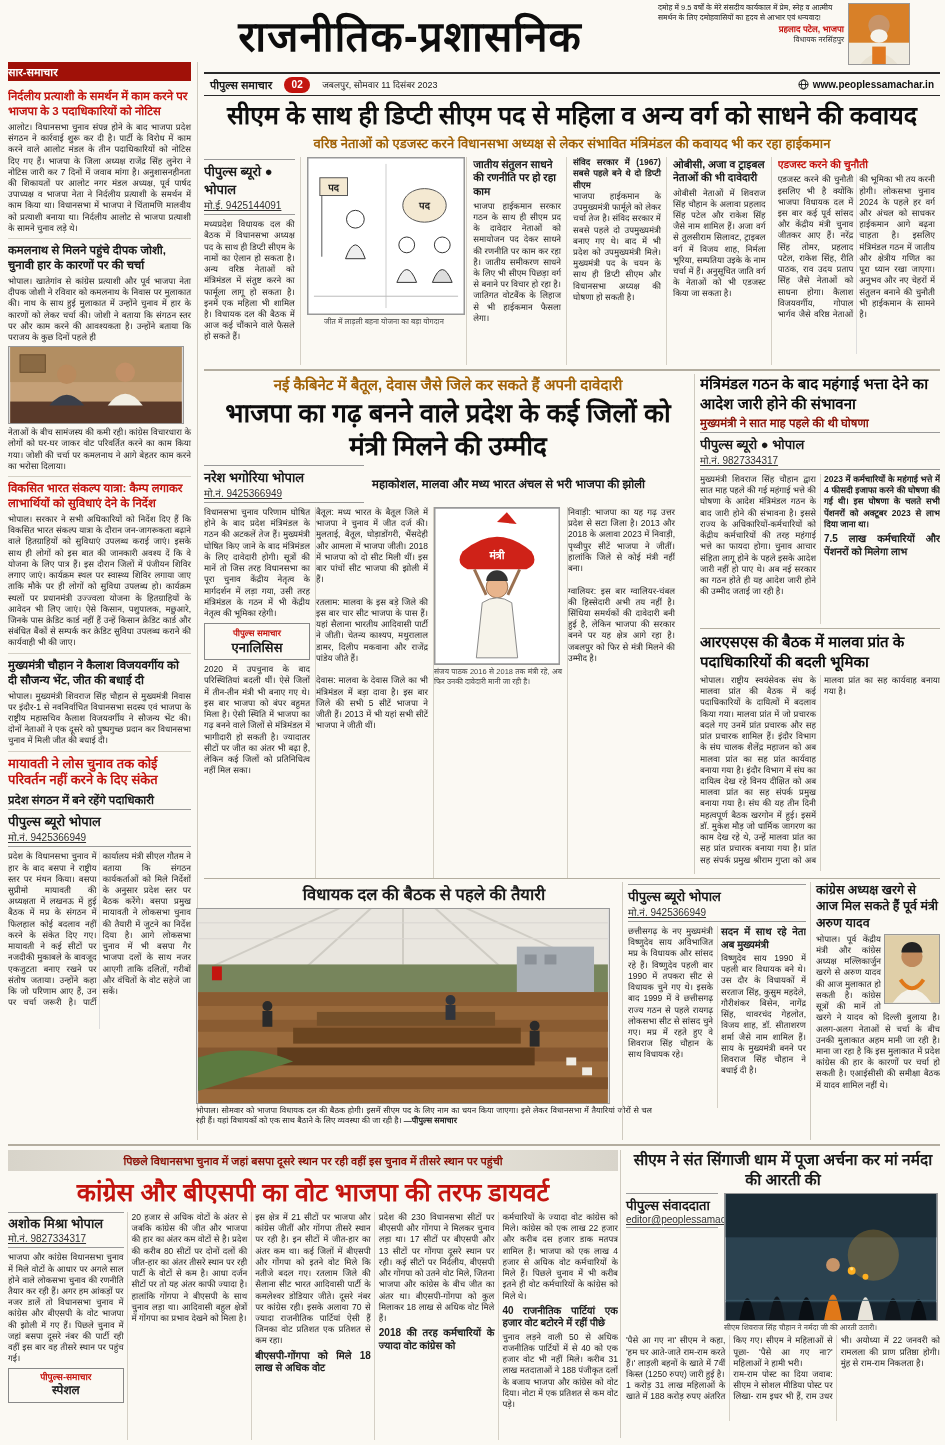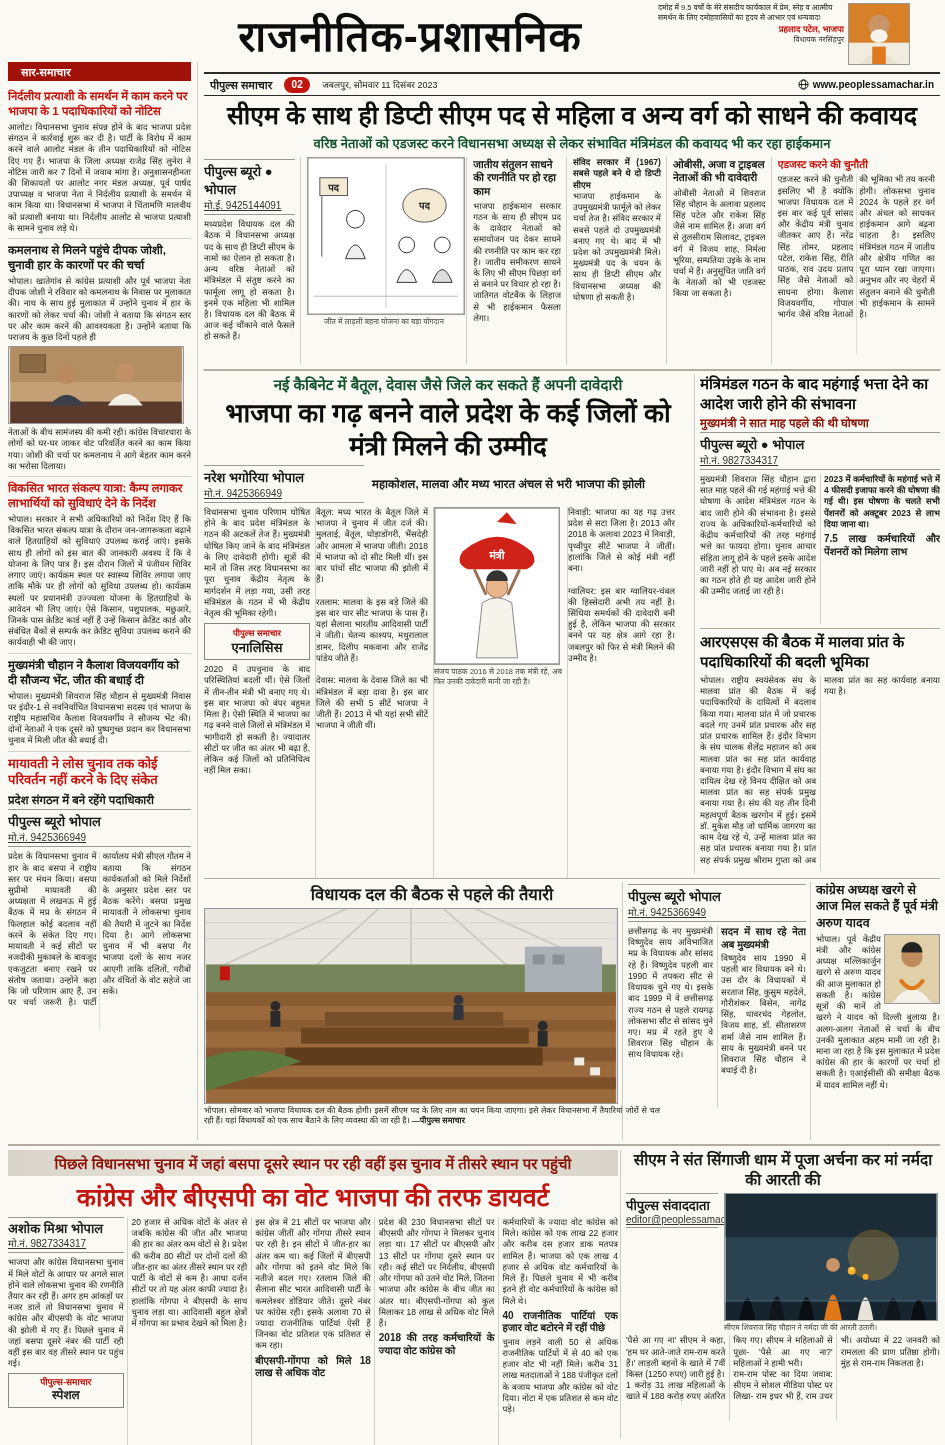--- a/index.html
+++ b/index.html
@@ -4,21 +4,21 @@
 <style>
   * { margin:0; padding:0; box-sizing:border-box; }
   html,body { margin:0; padding:0; background:#fff; }
   body { font-family:"Liberation Sans", sans-serif; }
   .page { position:relative; width:945px; height:1445px; background:#fbf9f3; color:#1a1a1a; overflow:hidden; }
 
   .body { font-size:8.5px; line-height:1.32; text-align:justify; color:#222; }
   .pre { white-space:pre-line; }
   .bold { font-weight:bold; }
   .red { color:#c3150f; }
-  .teal { color:#14532d; }
+  .teal { color:#a16207; }
 
   .masthead { position:absolute; left:140px; top:6px; width:540px; text-align:center;
               font-size:42px; font-weight:bold; color:#0d0d0d; letter-spacing:1px; }
 
   .ad { position:absolute; left:658px; top:3px; width:254px; height:66px;
         display:grid; grid-template-columns:1fr 64px; gap:4px; }
   .ad-msg { font-size:7.5px; line-height:1.3; color:#222; }
   .ad-sign { color:#c3150f; font-weight:bold; font-size:8.5px; text-align:right; }
   .ad-desg { font-size:7.5px; color:#333; text-align:right; }
   .ph { border:1px solid #999; background:#ddd; display:block; }
@@ -27,21 +27,21 @@
              border-top:2px solid #2a2a2a; border-bottom:1px solid #2a2a2a;
              display:flex; align-items:center; gap:12px; padding:0 6px; }
   .paper-name { font-weight:bold; font-size:11px; }
   .pagenum { width:26px; height:16px; background:#c3150f; color:#fff; font-weight:bold; font-size:10px;
              border-radius:9px; display:flex; align-items:center; justify-content:center; }
   .dateline { font-size:9px; }
   .site { margin-left:auto; font-size:10px; font-weight:bold; display:flex; align-items:center; gap:4px; color:#111; text-decoration:none; }
 
   .sidebar { position:absolute; left:8px; top:62px; width:190px; height:1078px;
              border-right:1px solid #cfcabf; padding-right:6px; overflow:hidden; }
-  .sb-head { background:#a01108; color:#fff; font-weight:bold; font-size:11px; padding:2px 13px; margin-bottom:4px; }
+  .sb-head { background:#a01108; color:#fff; font-weight:bold; font-size:11px; padding:2px 0; margin-bottom:4px; }
   .sb-art { border-bottom:1px solid #d5d0c5; padding:4px 0; }
   .sb-hl { font-size:11.5px; font-weight:bold; line-height:1.3; margin-bottom:3px; }
   .figcap { font-size:7.5px; color:#444; text-align:center; margin-top:1px; }
 
   .byline { border-top:1px solid #999; border-bottom:1px solid #999; padding:2px 0; margin:2px 0 4px; }
   .byline .b1 { font-weight:bold; font-size:13px; }
   .byline .b2 { font-size:10px; color:#333;text-decoration:underline; }
 
   .lead { position:absolute; left:204px; top:100px; width:736px; }
   .lead-hl { font-size:25px; font-weight:bold; text-align:center; line-height:1.25; color:#0d0d0d; }
@@ -67,35 +67,35 @@
   .anl1 { color:#c3150f; font-weight:bold; font-size:8.5px; }
   .anl2 { font-weight:bold; font-size:13px; }
 
   .rcol-story { position:absolute; left:700px; width:240px; }
   .r-hl { font-size:15px; font-weight:bold; line-height:1.3; color:#0d0d0d; }
   .r-sub { font-size:11.5px; font-weight:bold; color:#8b1308; margin:2px 0; }
   .cols2 { columns:2; column-gap:8px; column-rule:1px solid #d5d0c5; overflow:hidden; }
   .cols2 p, .cols5 p { break-inside:avoid-column; margin-bottom:3px; }
   .inhd { font-weight:bold; font-size:10px; line-height:1.25; margin:3px 0 2px; break-inside:avoid; }
 
-  .prep { position:absolute; left:204px; top:882px; width:456px; }
+  .prep { position:absolute; left:196px; top:882px; width:456px; }
   .prep-hl { font-size:16.5px; font-weight:bold; text-align:center; margin-bottom:3px; }
   .cap { font-size:8px; line-height:1.3; color:#222; margin-top:2px; text-align:justify; }
   .credit { font-weight:bold; white-space:nowrap; }
 
   .sai { position:absolute; left:628px; top:882px; width:178px; }
   .sai-hl { font-size:13.5px; font-weight:bold; line-height:1.3; margin-bottom:2px; }
 
   .yadav { position:absolute; left:816px; top:882px; width:124px; }
   .yadav-hl { font-size:12.5px; font-weight:bold; line-height:1.3; margin-bottom:3px; }
   .yph { float:right; margin:0 0 2px 3px; }
 
   .divert { position:absolute; left:8px; top:1150px; width:610px; }
   .div-kick { background:linear-gradient(90deg,#d8d4ca,#efece3,#d8d4ca); color:#8b1308; font-weight:bold;
-              font-size:15px; text-align:center; padding:3px 0; }
+              font-size:11px; text-align:center; padding:3px 0; }
   .div-hl { color:#c3150f; font-size:25px; font-weight:bold; text-align:center; margin:3px 0 4px; }
   .cols5 { columns:5; column-gap:8px; column-rule:1px solid #d5d0c5; height:228px; overflow:hidden; }
   .special { border:1px solid #888; text-align:center; padding:3px; margin:3px 0; break-inside:avoid; }
   .sp1 { color:#c3150f; font-weight:bold; font-size:9px; }
   .sp2 { font-weight:bold; font-size:12px; }
 
   .aarti { position:absolute; left:626px; top:1150px; width:314px; }
   .aarti-hl { font-size:15.5px; font-weight:bold; text-align:center; line-height:1.3; margin-bottom:3px; }
   .aarti-row { display:flex; gap:6px; }
   .aarti-left { width:92px; }
@@ -138,21 +138,21 @@
         <line x1="1" y1="6" x2="11" y2="6" stroke="#111"></line>
       </svg>
       <span>www.peoplessamachar.in</span>
     </span>
   </div>
 
   <aside class="sidebar">
     <div class="sb-head">सार-समाचार</div>
 
     <article class="sb-art">
-      <h3 class="sb-hl red">निर्दलीय प्रत्याशी के समर्थन में काम करने पर भाजपा के 1 पदाधिकारियों को नोटिस</h3>
+      <h3 class="sb-hl red">निर्दलीय प्रत्याशी के समर्थन में काम करने पर भाजपा के 3 पदाधिकारियों को नोटिस</h3>
       <p class="body">आलोट। विधानसभा चुनाव संपन्न होने के बाद भाजपा प्रदेश संगठन ने कार्रवाई शुरू कर दी है। पार्टी के विरोध में काम करने वाले आलोट मंडल के तीन पदाधिकारियों को नोटिस दिए गए हैं। भाजपा के जिला अध्यक्ष राजेंद्र सिंह लुनेरा ने नोटिस जारी कर 7 दिनों में जवाब मांगा है। अनुशासनहीनता की शिकायतों पर आलोट नगर मंडल अध्यक्ष, पूर्व पार्षद उपाध्यक्ष व भाजपा नेता ने निर्दलीय प्रत्याशी के समर्थन में काम किया था। विधानसभा में भाजपा ने चिंतामणि मालवीय को प्रत्याशी बनाया था। निर्दलीय आलोट से भाजपा प्रत्याशी के सामने चुनाव लड़े थे।</p>
     </article>
 
     <article class="sb-art">
       <h3 class="sb-hl">कमलनाथ से मिलने पहुंचे दीपक जोशी, चुनावी हार के कारणों पर की चर्चा</h3>
       <p class="body">भोपाल। खातेगांव से कांग्रेस प्रत्याशी और पूर्व भाजपा नेता दीपक जोशी ने रविवार को कमलनाथ के निवास पर मुलाकात की। नाथ के साथ हुई मुलाकात में उन्होंने चुनाव में हार के कारणों को लेकर चर्चा की। जोशी ने बताया कि संगठन स्तर पर और काम करने की आवश्यकता है। उन्होंने बताया कि पराजय के कुछ दिनों पहले ही</p>
       <svg class="ph" width="176" height="78" viewBox="0 0 176 78" style="margin:3px 0">
         <rect width="176" height="78" fill="#c5a077"></rect>
         <rect width="176" height="36" fill="#b28e62"></rect>
         <rect x="10" y="8" width="26" height="18" fill="#8a6a44" stroke="#6a4e2e"></rect>

